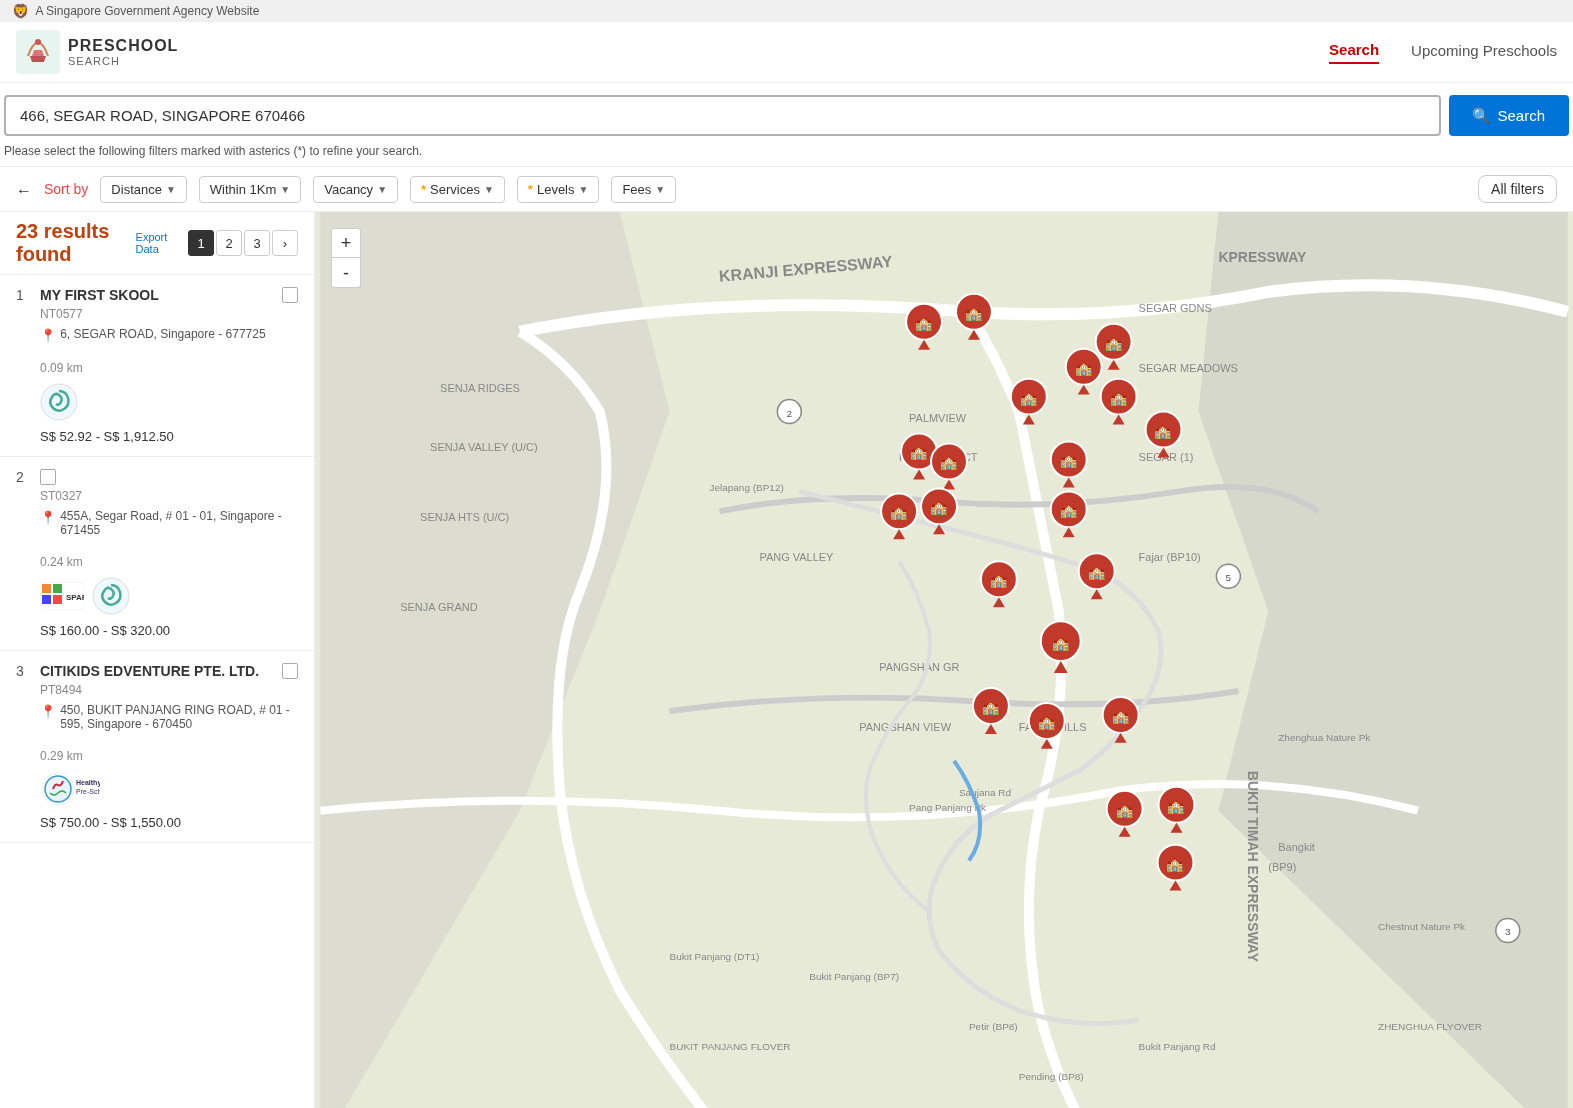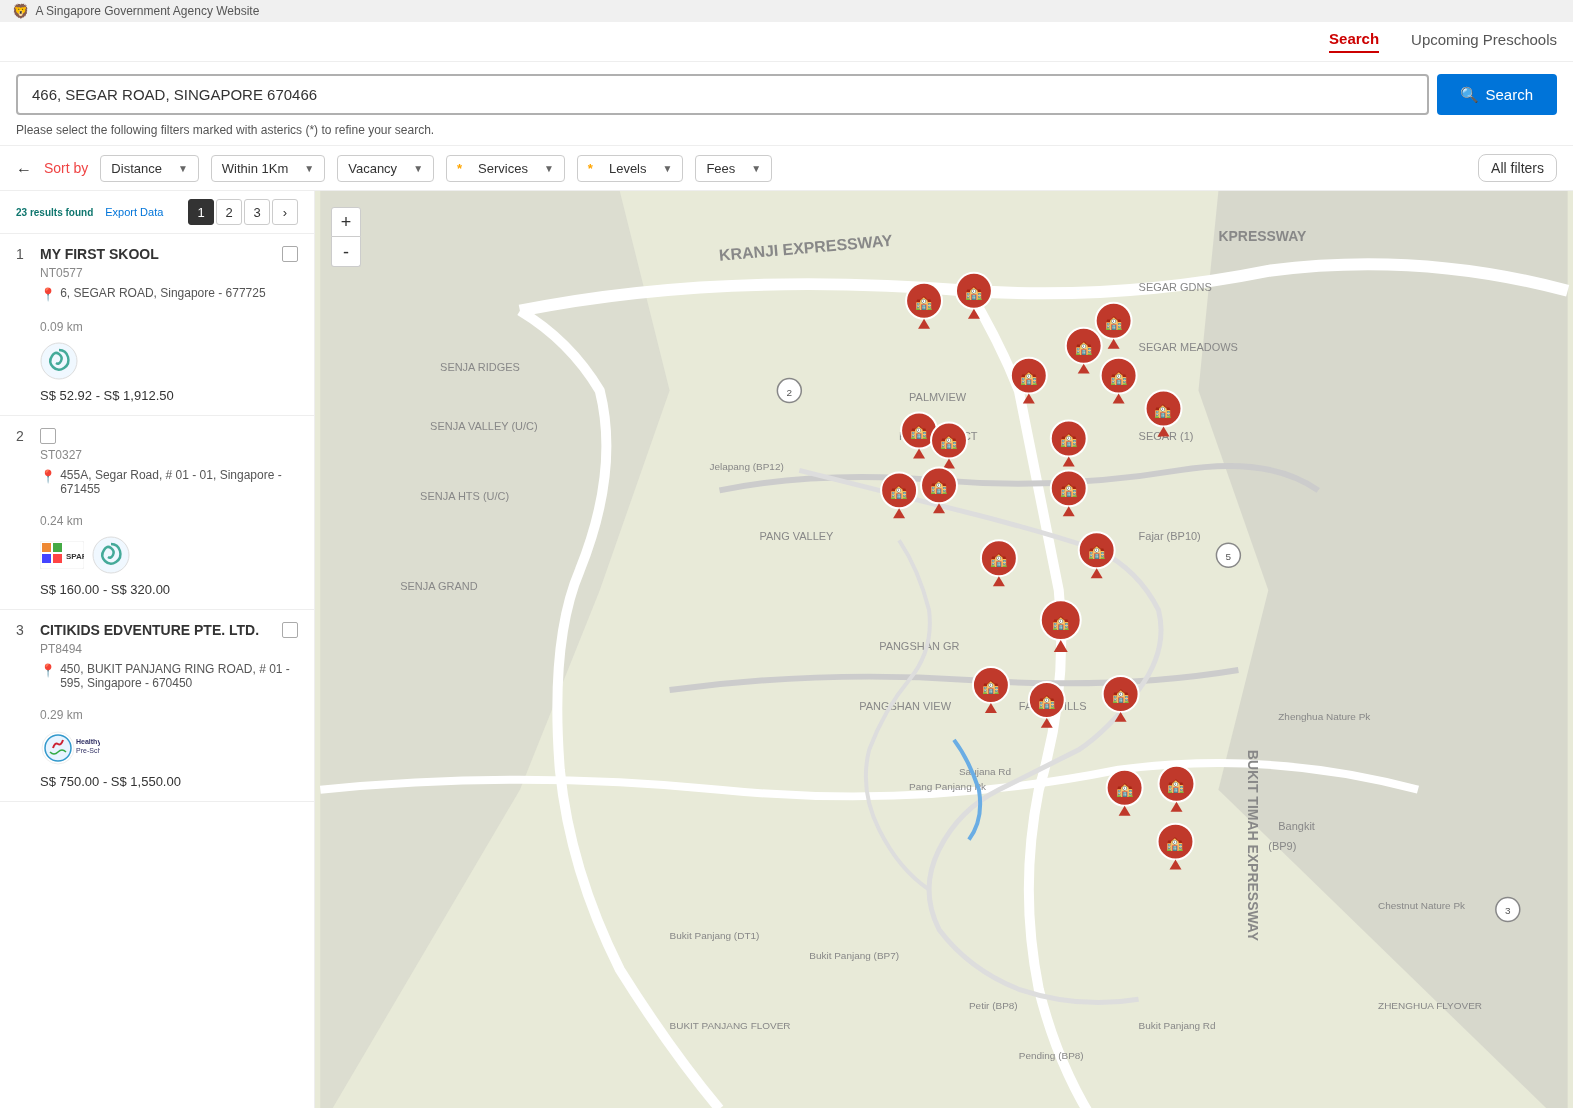--- a/index.html
+++ b/index.html
@@ -55,21 +55,21 @@
       text-decoration: none;
     }
     .nav-item.active {
       color: #c00;
       border-bottom: 2px solid #c00;
       font-weight: bold;
     }
 
     
     .search-area {
-      padding: 12px 16px 8px;
+      padding: 12px 4px 8px;
       border-bottom: 1px solid #eee;
     }
     .search-row {
       display: flex;
       gap: 8px;
       margin-bottom: 8px;
     }
     .search-input {
       flex: 1;
       padding: 10px 14px;
@@ -106,21 +106,21 @@
     .filter-label { font-size: 14px; color: #ef4444; }
     .filter-select {
       border: 1px solid #ccc;
       border-radius: 4px;
       padding: 5px 10px;
       font-size: 13px;
       cursor: pointer;
       background: #fff;
       display: flex;
       align-items: center;
-      gap: 16px;
+      gap: 4px;
     }
     .filter-select.sort-by { background: #fff; }
     .filter-asterisk { color: orange; font-weight: bold; }
     .all-filters {
       margin-left: auto;
       font-size: 14px;
       color: #333;
       cursor: pointer;
       padding: 5px 12px;
       border: 1px solid #ccc;
@@ -142,21 +142,21 @@
       border-right: 1px solid #eee;
       background: #fff;
     }
     .results-header {
       padding: 8px 16px;
       display: flex;
       align-items: center;
       gap: 12px;
       border-bottom: 1px solid #eee;
     }
-    .results-count { font-size: 10px; color: #0f766e; font-weight: bold; }
+    .results-count { font-size: 20px; color: #c2410c; font-weight: bold; }
     .export-link { font-size: 11px; color: #0074d9; cursor: pointer; }
     .pagination {
       margin-left: auto;
       display: flex;
       align-items: center;
       gap: 2px;
     }
     .page-btn {
       width: 26px;
       height: 26px;
@@ -261,20 +261,35 @@
   </style>
 </head>
 <body>
 
 <div class="gov-banner">
   <span class="lion">🦁</span>
   <span>A Singapore Government Agency Website</span>
 </div>
 
 <div class="header">
+  <div class="logo-area">
+    <div class="logo-icon">
+      <svg width="36" height="36" viewBox="0 0 36 36">
+        <circle cx="18" cy="18" r="16" fill="#e8f4f0"></circle>
+        <path d="M8,22 Q12,10 18,8 Q24,10 28,22" fill="none" stroke="#c85" stroke-width="2"></path>
+        <circle cx="18" cy="8" r="3" fill="#c55"></circle>
+        <path d="M10,22 L26,22 L24,28 L12,28 Z" fill="#b55"></path>
+        <path d="M12,22 L24,22 L22,16 L14,16 Z" fill="#d77"></path>
+      </svg>
+    </div>
+    <div class="logo-text">
+      <div class="title">PRESCHOOL</div>
+      <div class="subtitle">SEARCH</div>
+    </div>
+  </div>
   <nav class="header-nav">
     <a class="nav-item active">Search</a>
     <a class="nav-item">Upcoming Preschools</a>
   </nav>
 </div>
 
 <div class="search-area">
   <div class="search-row">
     <input type="text" class="search-input" value="466, SEGAR ROAD, SINGAPORE 670466" placeholder="466, SEGAR ROAD, SINGAPORE 670466" style="">
     <button class="search-button">

